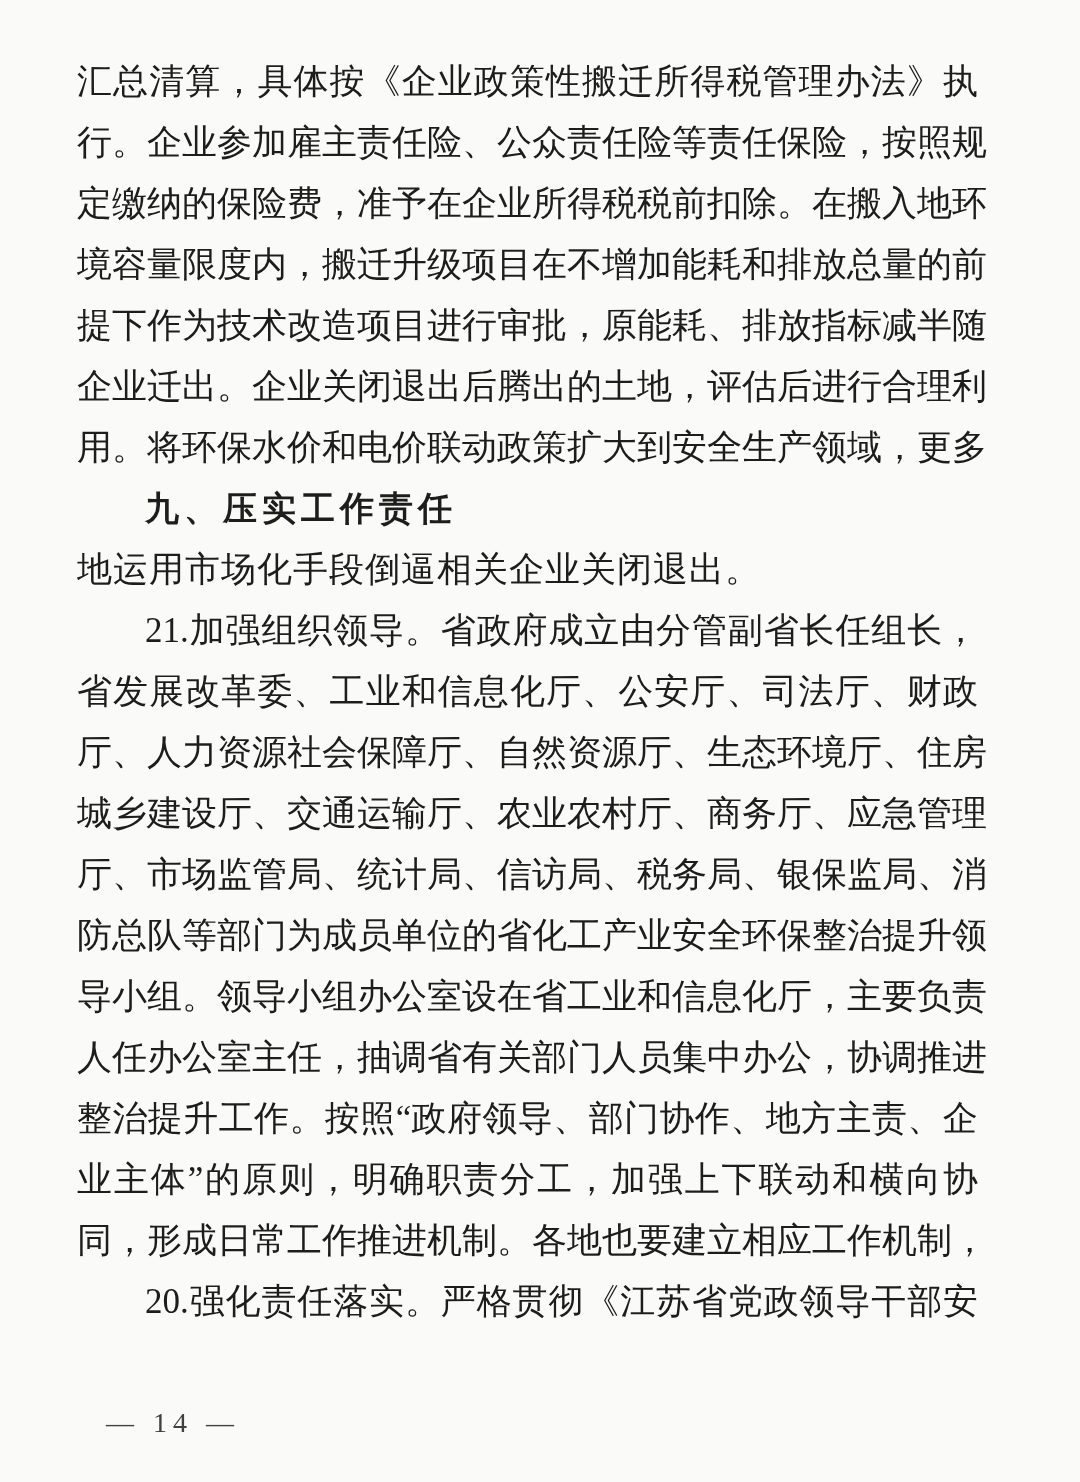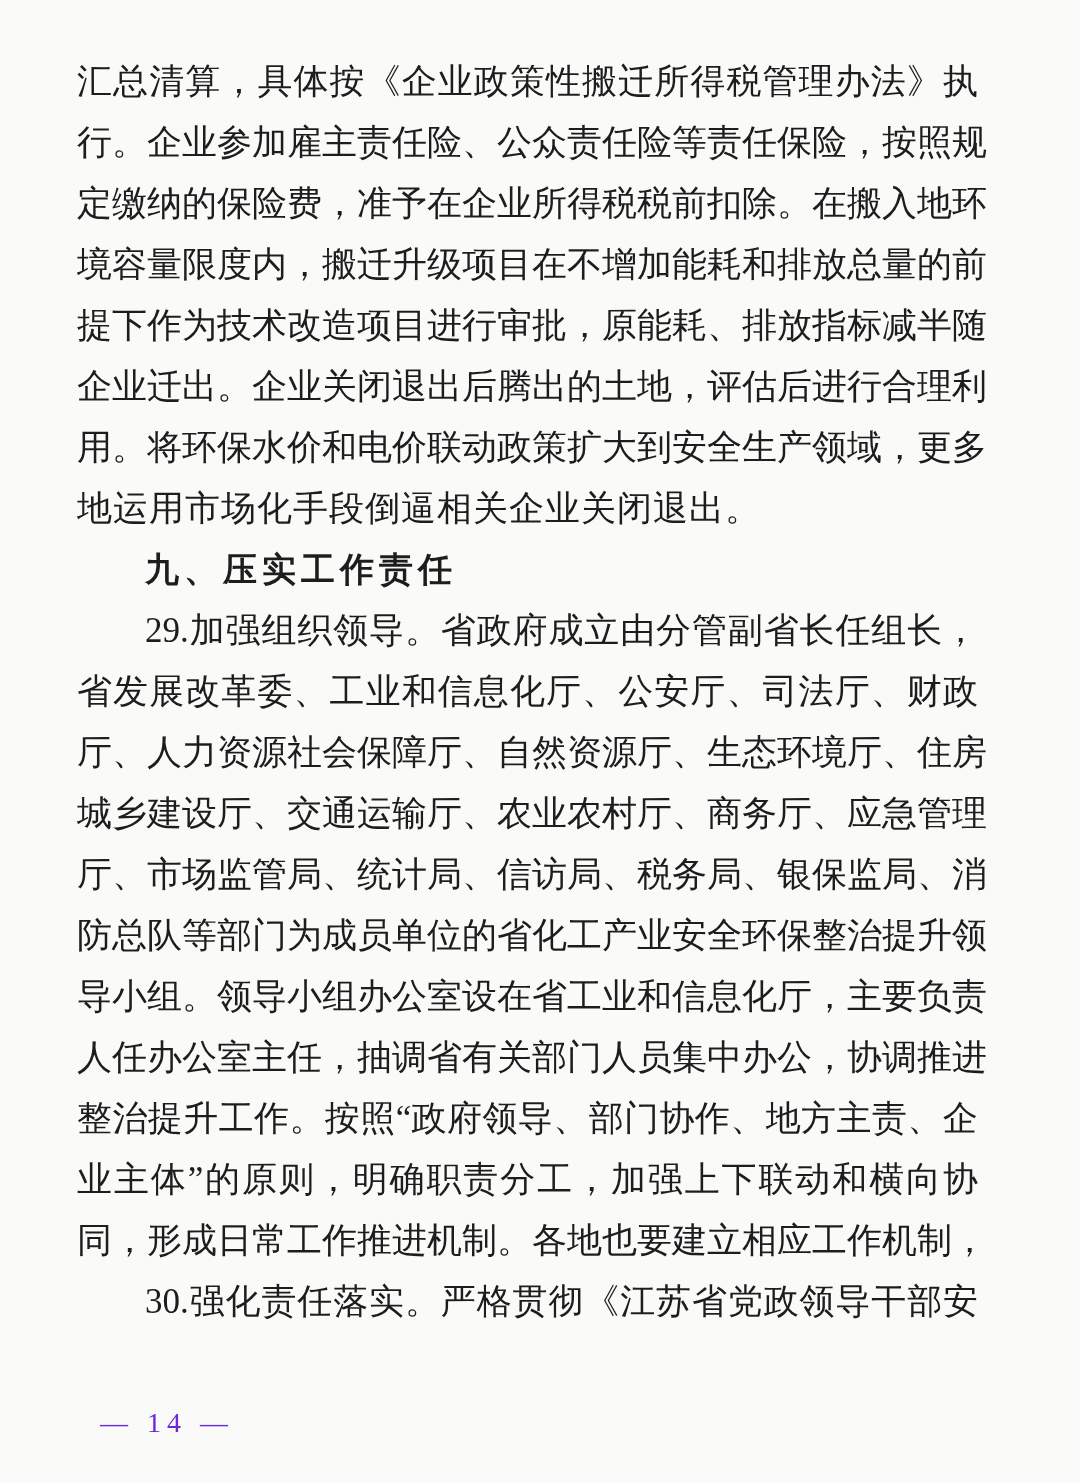--- a/index.html
+++ b/index.html
@@ -48,27 +48,27 @@
     font-family: "Liberation Sans", "DejaVu Sans", sans-serif;
   }
   .line.plain {
     letter-spacing: 1px;
   }
   .line span {
     display: inline-block;
   }
   .page-footer {
     position: absolute;
-    left: 100px;
+    left: 106px;
     top: 1398px;
     height: 50px;
     line-height: 50px;
     font-size: 28px;
     letter-spacing: 6px;
-    color: #6d28d9;
+    color: #404040;
     font-family: "Liberation Serif", "DejaVu Serif", serif;
   }
 </style>
 </head>
 <body>
 
 <div class="page">
   <div class="doc-body">
       <div class="line justify">
         <span>汇</span>
@@ -258,24 +258,24 @@
         <span>安</span>
         <span>全</span>
         <span>生</span>
         <span>产</span>
         <span>领</span>
         <span>域</span>
         <span>，</span>
         <span>更</span>
         <span>多</span>
       </div>
+      <div class="line heading">九、压实工作责任</div>
       <div class="line plain">地运用市场化手段倒逼相关企业关闭退出。</div>
-      <div class="line heading">九、压实工作责任</div>
       <div class="line justify-indent">
-        <span>29. </span>
+        <span>21. </span>
         <span>加</span>
         <span>强</span>
         <span>组</span>
         <span>织</span>
         <span>领</span>
         <span>导</span>
         <span>。</span>
         <span>省</span>
         <span>政</span>
         <span>府</span>
@@ -564,21 +564,21 @@
         <span>立</span>
         <span>相</span>
         <span>应</span>
         <span>工</span>
         <span>作</span>
         <span>机</span>
         <span>制</span>
         <span>，</span>
       </div>
       <div class="line justify-indent">
-        <span>30. </span>
+        <span>20. </span>
         <span>强</span>
         <span>化</span>
         <span>责</span>
         <span>任</span>
         <span>落</span>
         <span>实</span>
         <span>。</span>
         <span>严</span>
         <span>格</span>
         <span>贯</span>

